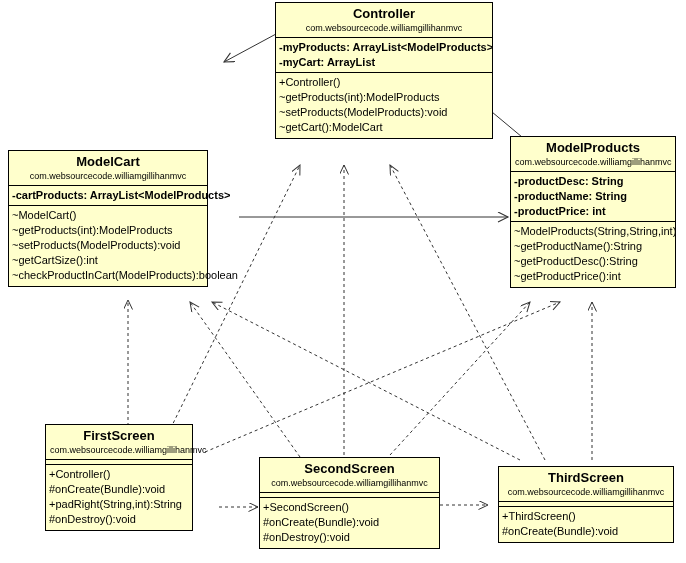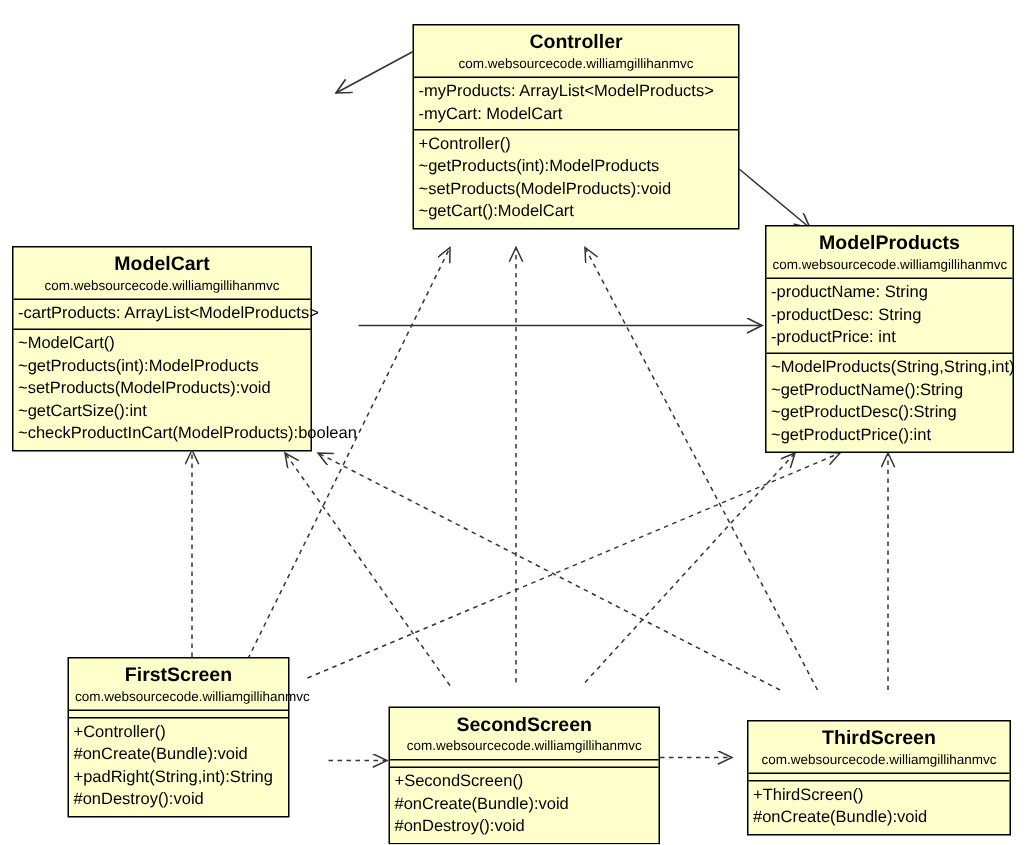--- a/index.html
+++ b/index.html
@@ -19,21 +19,20 @@
     left:0; top:0;
     width:686px; height:563px;
     pointer-events:none;
   }
   .uml-class{
     position:absolute;
     box-sizing:border-box;
     background:#ffffcc;
     border:1px solid #000000;
     z-index:5;
-    margin-top:14px;
   }
   .cls-header{
     text-align:center;
     padding:3px 4px 3px 4px;
     border-bottom:1px solid #000000;
   }
   .cls-name{
     font-size:13px;
     font-weight:bold;
     color:#000000;
@@ -43,20 +42,21 @@
   .cls-pkg{
     font-size:9px;
     color:#000000;
     line-height:12px;
     margin-top:1px;
   }
   .cls-attrs{
     border-bottom:1px solid #000000;
     padding:2px 3px 2px 3px;
     min-height:4px;
+    font-weight:bold;
   }
   .cls-attrs.empty{
     padding:0;
     height:4px;
     min-height:0;
   }
   .cls-ops{
     padding:2px 3px 3px 3px;
   }
   .member{
@@ -116,21 +116,21 @@
     </g>
   </svg>
 
   <div class="uml-class" style="left:275px; top:2px; width:218px;">
     <div class="cls-header">
       <div class="cls-name">Controller</div>
       <div class="cls-pkg">com.websourcecode.williamgillihanmvc</div>
     </div>
     <div class="cls-attrs">
       <div class="member">-myProducts: ArrayList&lt;ModelProducts&gt;</div>
-      <div class="member">-myCart: ModelCart</div>
+      <div class="member">-myCart: ArrayList</div>
     </div>
     <div class="cls-ops">
       <div class="member">+Controller()</div>
       <div class="member">~getProducts(int):ModelProducts</div>
       <div class="member">~setProducts(ModelProducts):void</div>
       <div class="member">~getCart():ModelCart</div>
     </div>
   </div>
 
   <div class="uml-class" style="left:8px; top:150px; width:200px;">
@@ -149,22 +149,22 @@
       <div class="member">~checkProductInCart(ModelProducts):boolean</div>
     </div>
   </div>
 
   <div class="uml-class" style="left:510px; top:136px; width:166px;">
     <div class="cls-header">
       <div class="cls-name">ModelProducts</div>
       <div class="cls-pkg">com.websourcecode.williamgillihanmvc</div>
     </div>
     <div class="cls-attrs">
+      <div class="member">-productDesc: String</div>
       <div class="member">-productName: String</div>
-      <div class="member">-productDesc: String</div>
       <div class="member">-productPrice: int</div>
     </div>
     <div class="cls-ops">
       <div class="member">~ModelProducts(String,String,int)</div>
       <div class="member">~getProductName():String</div>
       <div class="member">~getProductDesc():String</div>
       <div class="member">~getProductPrice():int</div>
     </div>
   </div>
 

